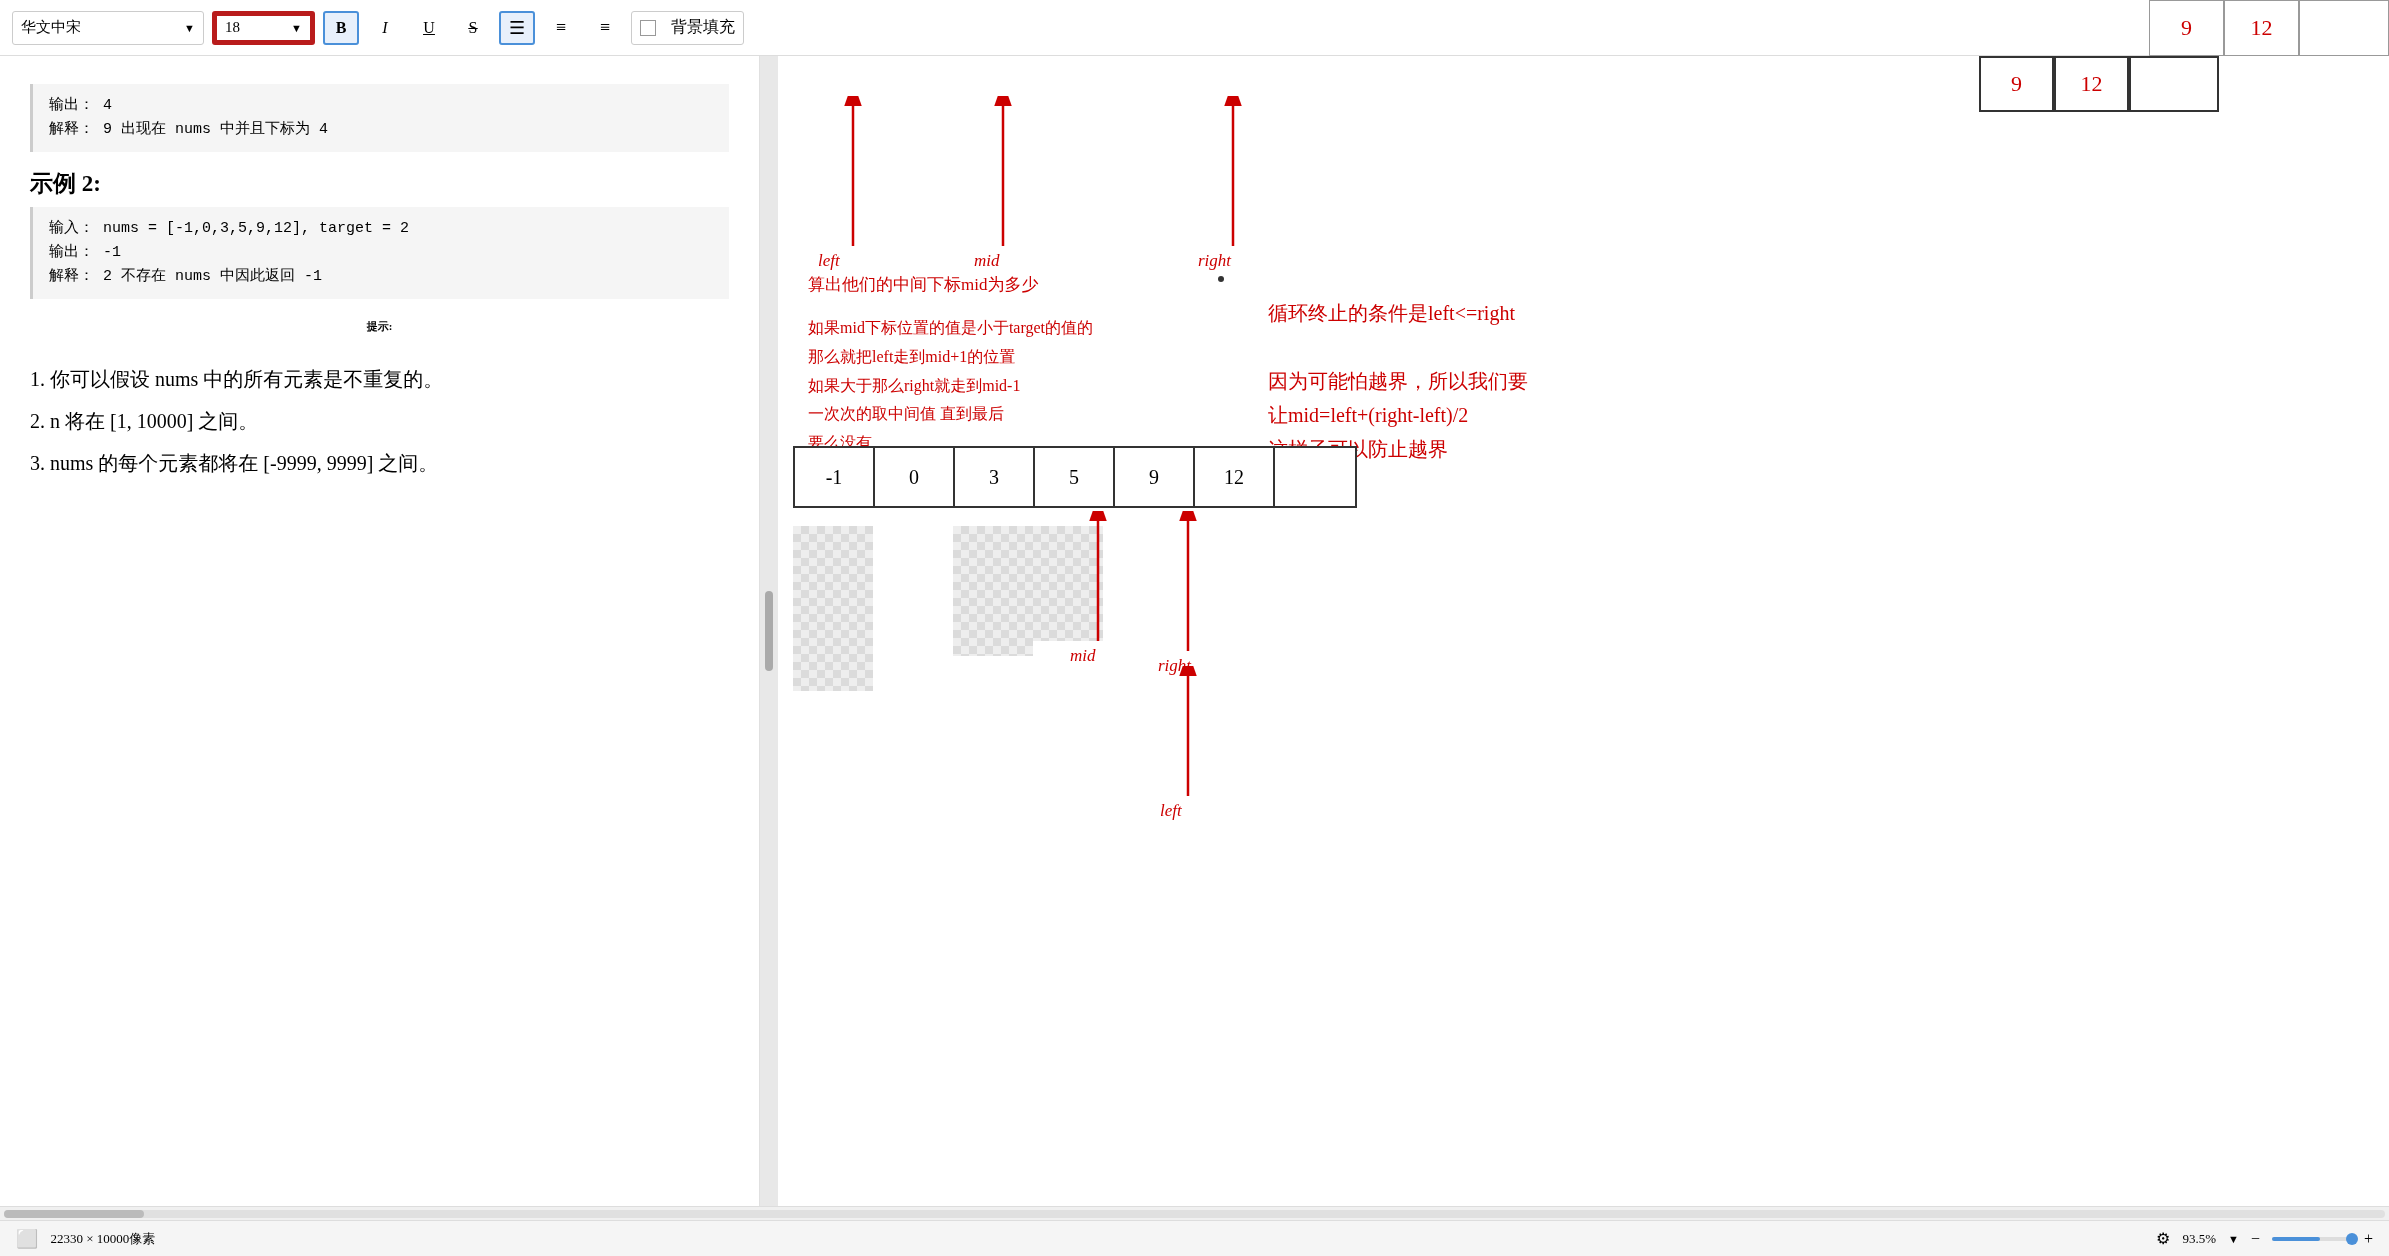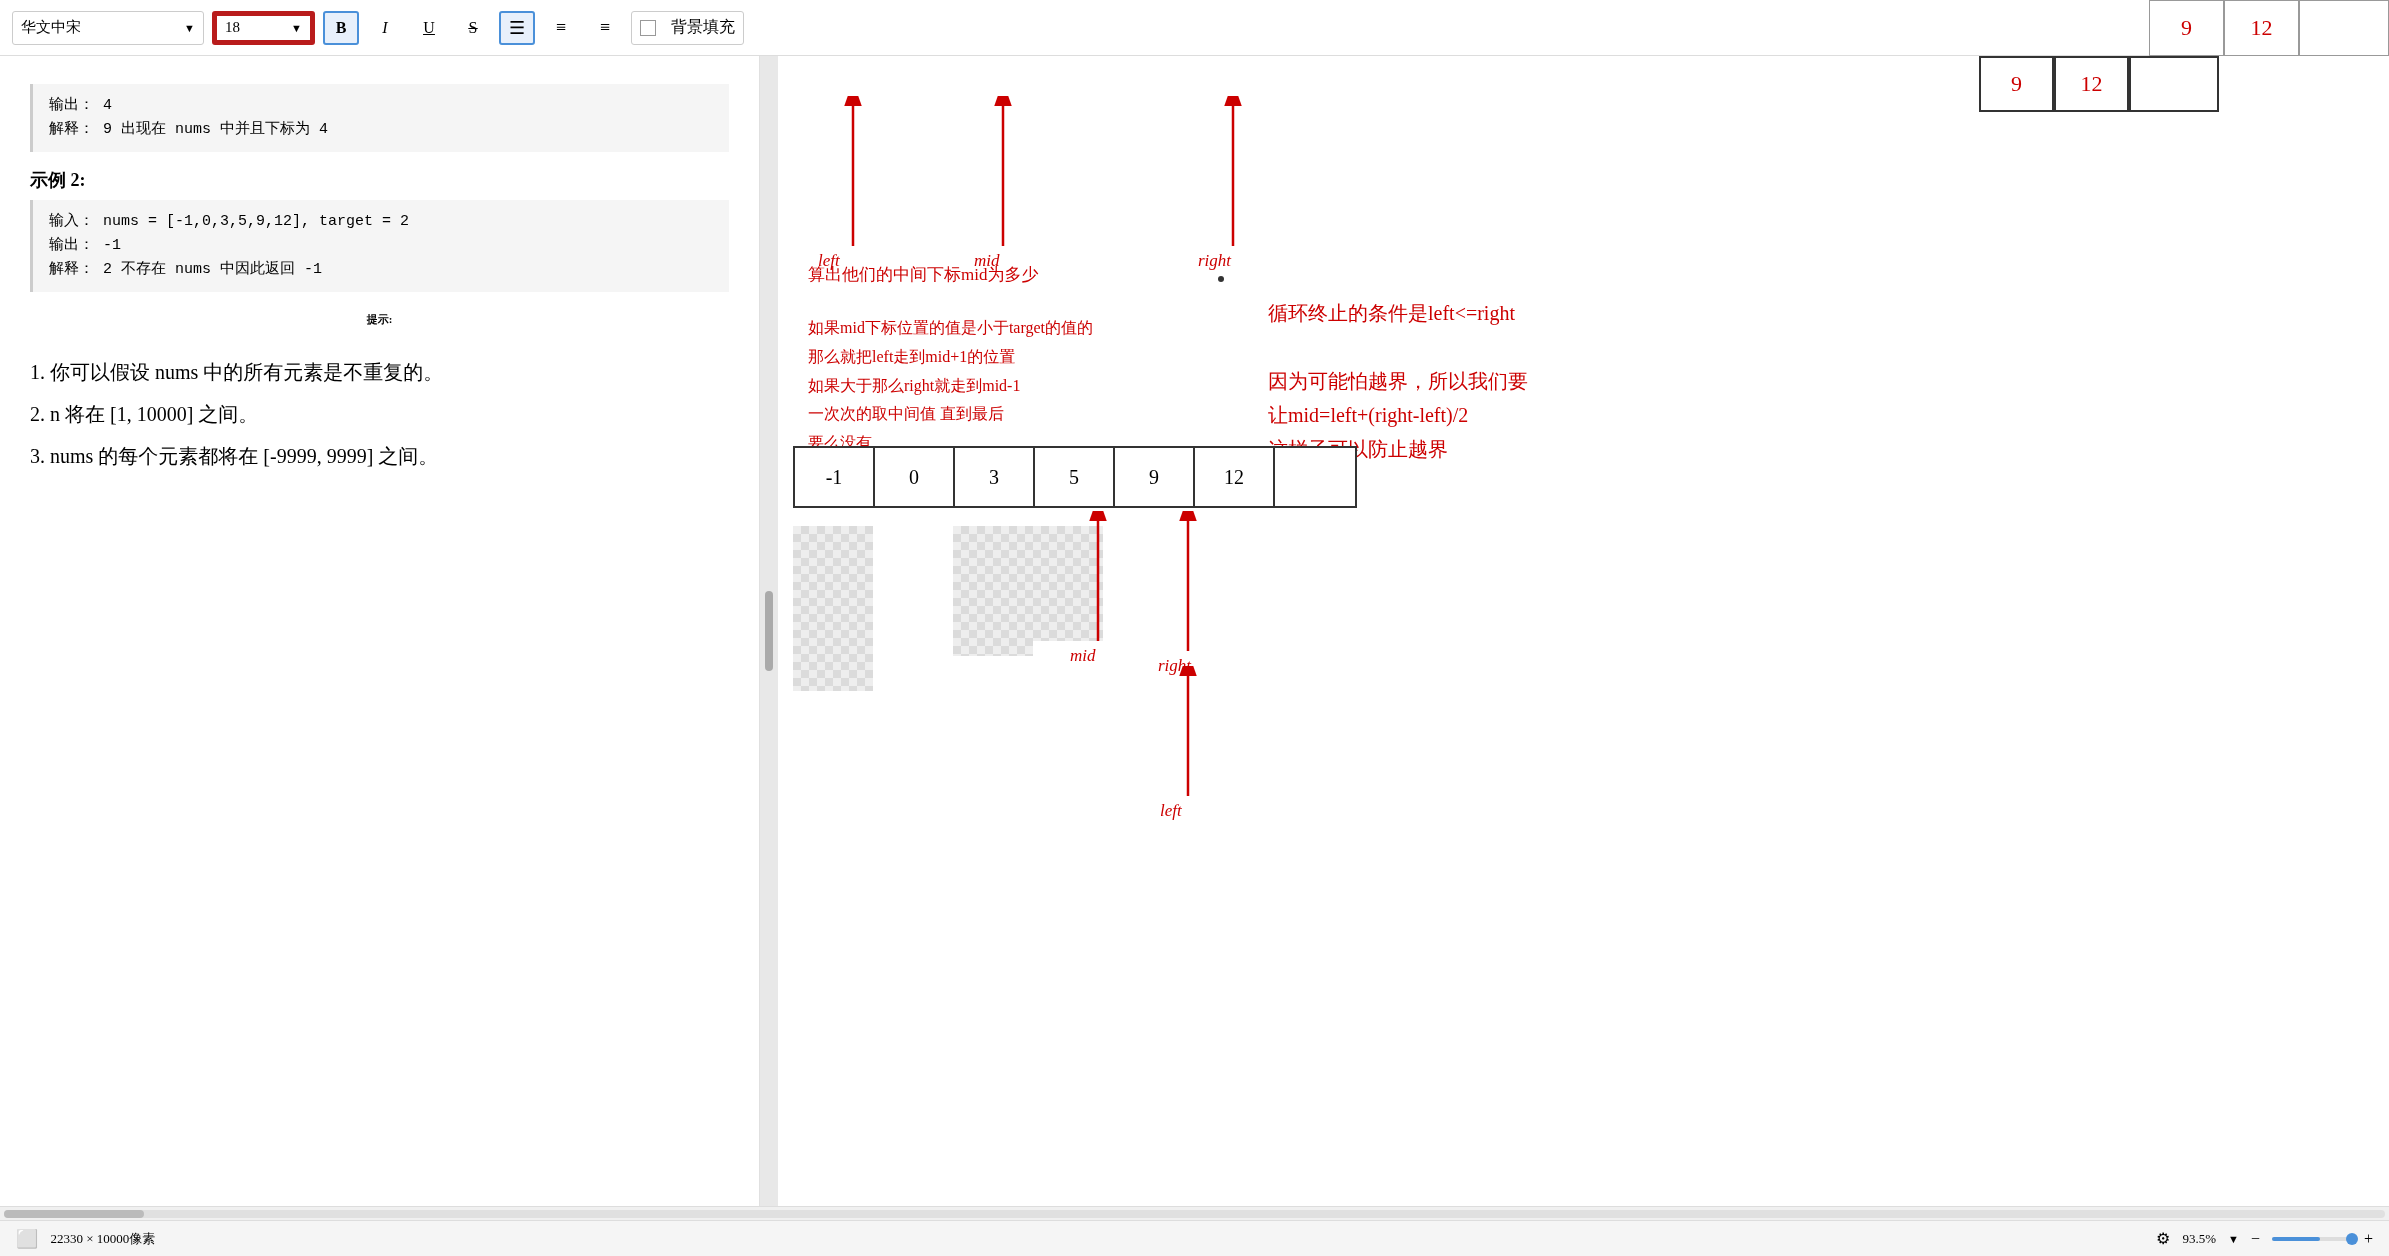--- a/index.html
+++ b/index.html
@@ -29,21 +29,21 @@
 
     
     .scroll-divider { width: 18px; background: #e8e8e8; flex-shrink: 0; display: flex; align-items: center; justify-content: center; }
     .scroll-thumb { width: 8px; height: 80px; background: #aaa; border-radius: 4px; }
 
     
     .right-panel { flex: 1; background: #fff; position: relative; overflow: hidden; }
 
     
     .code-block { background: #f5f5f5; border-left: 3px solid #ccc; padding: 10px 16px; margin: 8px 0; font-family: 'Courier New', monospace; font-size: 15px; line-height: 1.6; }
-    .section-title { font-size: 18px; font-weight: bold; margin: 16px 0 8px 0; }
+    .section-title { font-size: 23px; font-weight: bold; margin: 16px 0 8px 0; }
     .hint-section { margin-top: 20px; }
     .hint-title { font-size: 11px; font-weight: bold; margin-bottom: 28px; text-align: center; }
     .hint-item { font-size: 20px; margin: 8px 0; line-height: 1.7; }
 
     
     .status-bar { height: 36px; background: #f5f5f5; border-top: 1px solid #ddd; display: flex; align-items: center; justify-content: space-between; padding: 0 16px; flex-shrink: 0; }
     .status-left { display: flex; align-items: center; gap: 12px; }
     .status-right { display: flex; align-items: center; gap: 12px; }
     .zoom-slider { width: 80px; height: 4px; background: #ddd; border-radius: 2px; position: relative; }
     .zoom-slider-fill { width: 60%; height: 100%; background: #4a90d9; border-radius: 2px; }
@@ -192,21 +192,21 @@
         <svg style="position:absolute; top:40px; left:440px; width:30px; height:150px;" viewBox="0 0 30 150">
           <defs>
             <marker id="arrowhead-red3" markerWidth="10" markerHeight="7" refX="0" refY="3.5" orient="auto">
               <polygon points="0 0, 10 3.5, 0 7" fill="#cc0000"></polygon>
             </marker>
           </defs>
           <line x1="15" y1="150" x2="15" y2="10" stroke="#cc0000" stroke-width="2.5" marker-end="url(#arrowhead-red3)"></line>
         </svg>
         <div class="arrow-label" style="top:195px; left:420px; font-size:17px; color:#cc0000; font-style:italic;">right</div>
 
-        <div class="annotation" style="top:205px; left:30px;">
+        <div class="annotation" style="top:215px; left:30px;">
           <span>算出他们的中间下标mid为多少</span>
         </div>
 
         <div class="annotation" style="top:240px; left:490px; font-size:20px; line-height:1.7;">
           <span>循环终止的条件是left&lt;=right</span><br>
           <span></span><br>
           <span>因为可能怕越界，所以我们要</span><br>
           <span>让mid=left+(right-left)/2</span><br>
           <span>这样子可以防止越界</span>
         </div>

